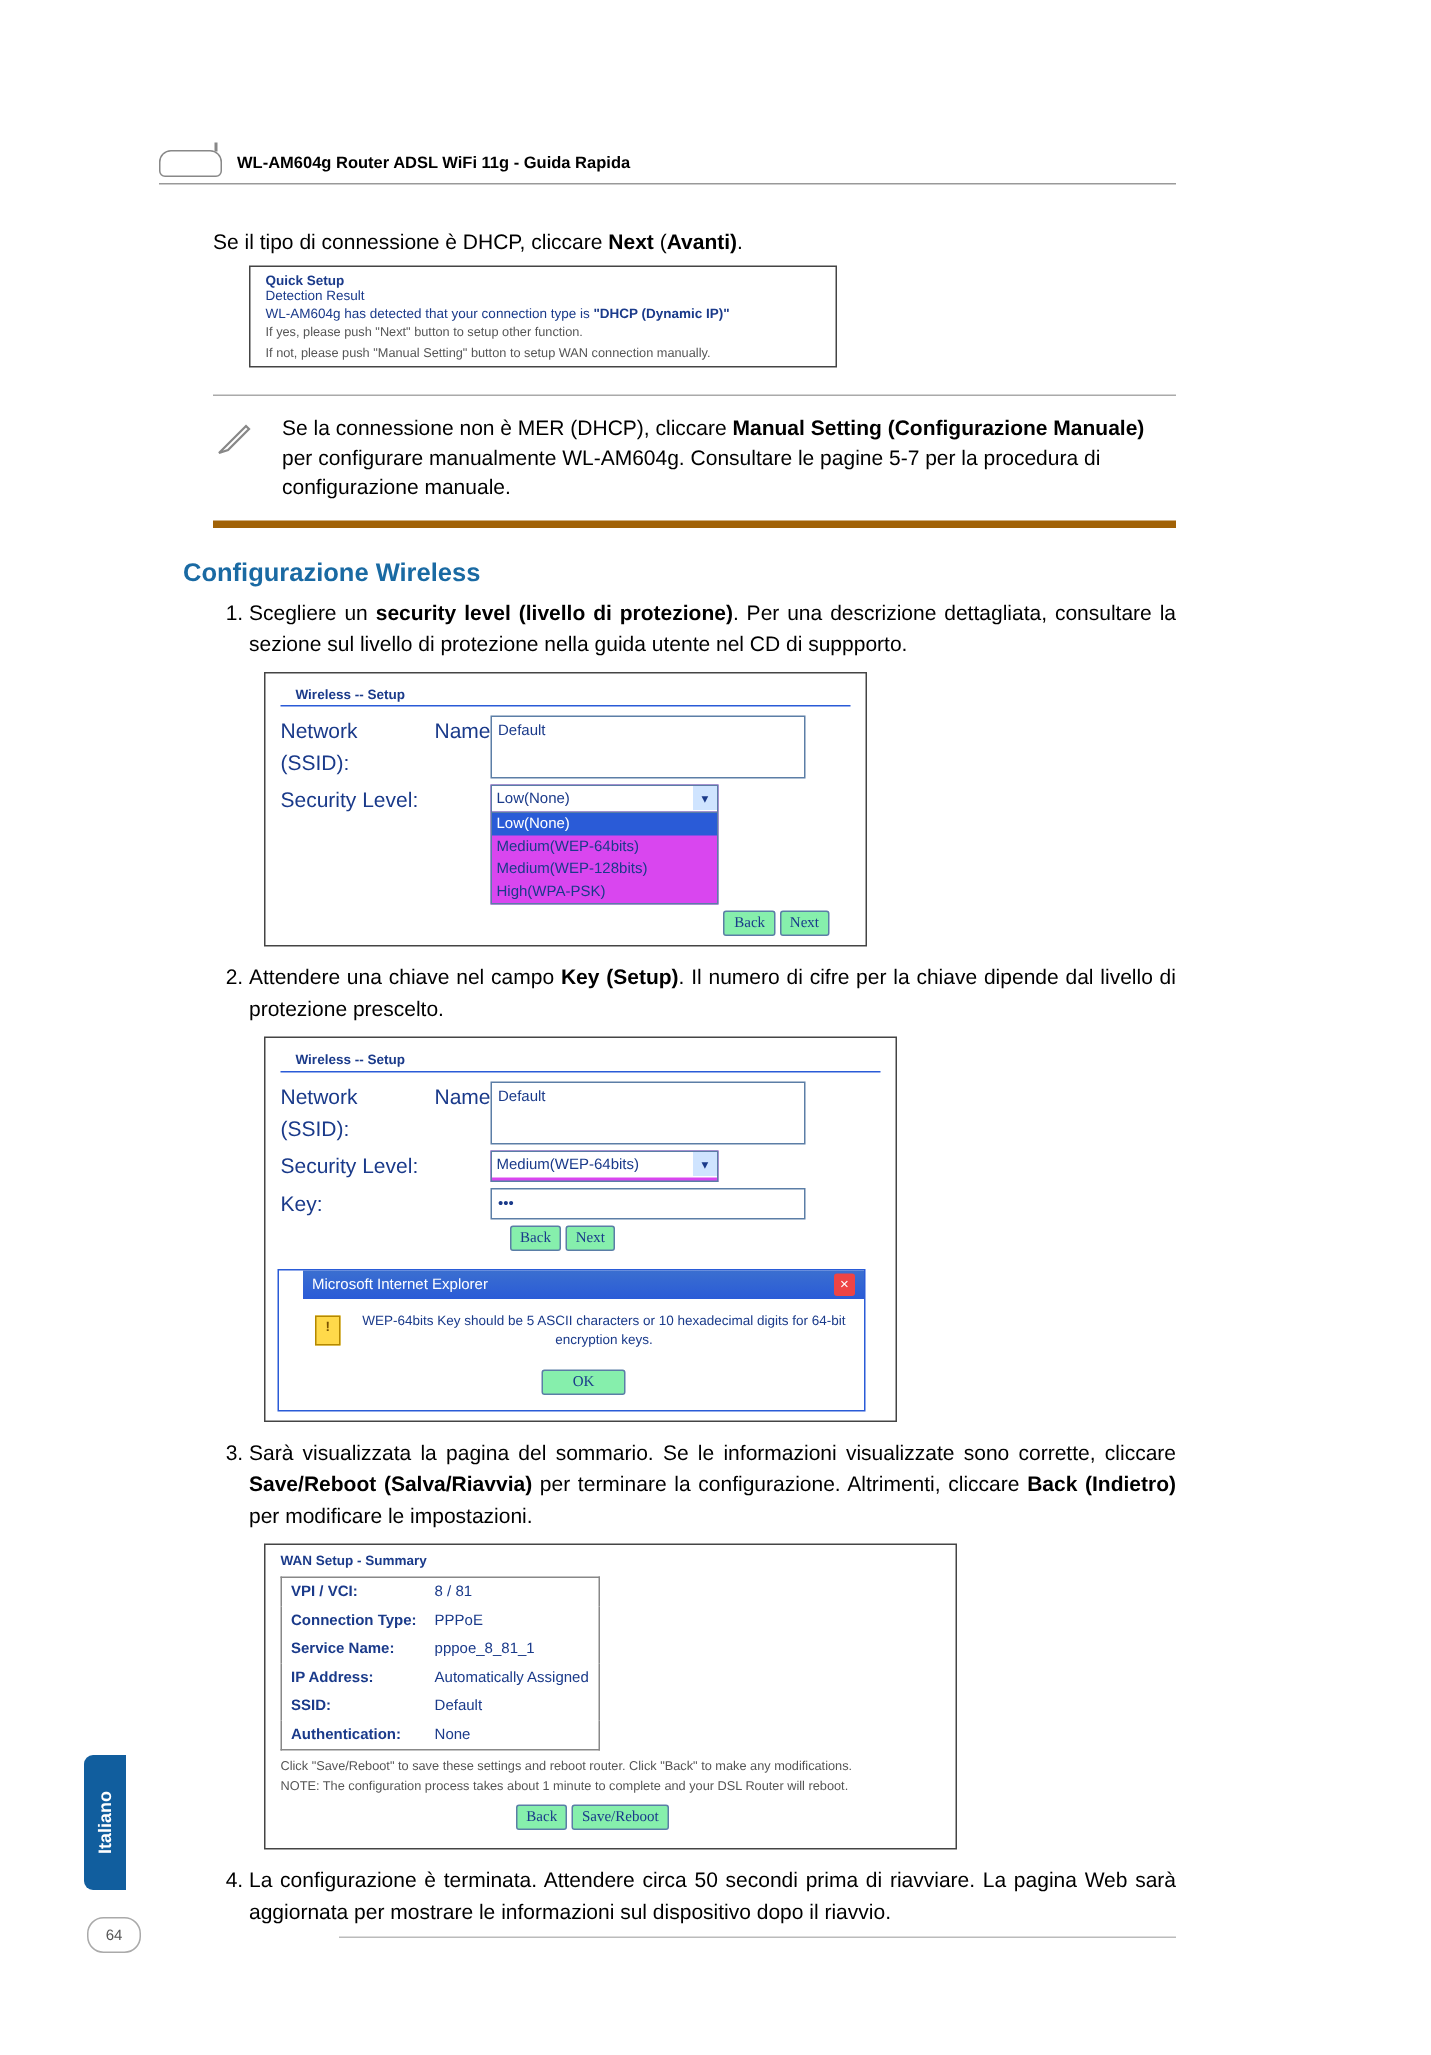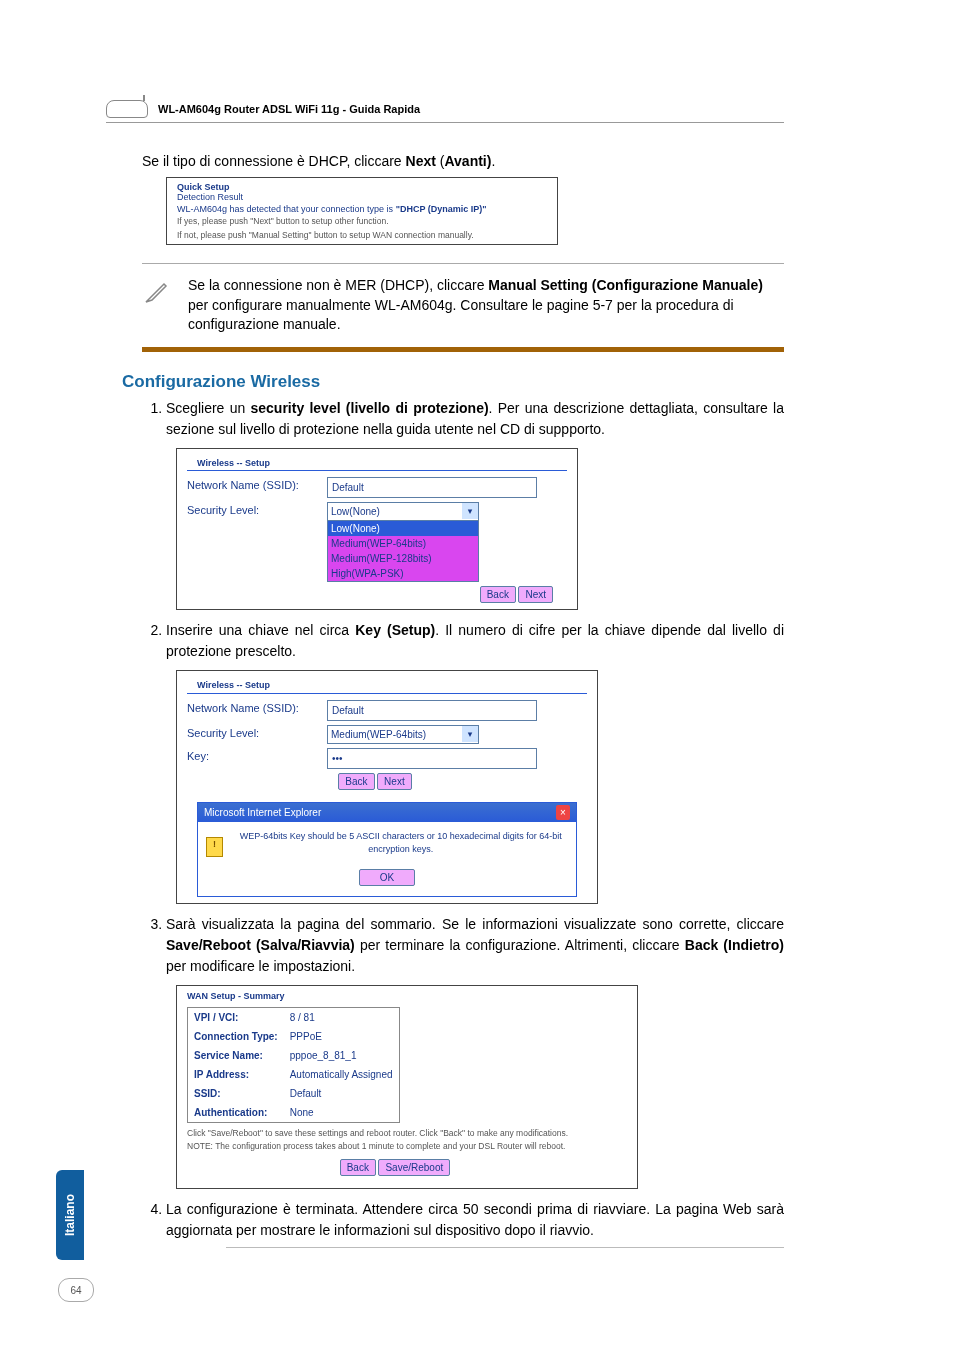--- a/index.html
+++ b/index.html
@@ -81,39 +81,39 @@
   margin: 0 0 0 36px;
   padding: 0 0 0 24px;
   font-size: 14px;
   line-height: 1.5;
 }
 ol.steps > li { margin-bottom: 10px; text-align: justify; }
 .shot-wireless1 {
   width: 400px;
 }
 .sw-row { display:flex; padding:2px 10px; }
-.sw-lbl { width:140px; color:#1a3a8a; font-size:11px; }
+.sw-lbl { width:140px; color:#1a3a8a; font-size:14px; }
 .sw-input { border:1px solid #5c7ea6; font-size:10px; padding:2px 4px; width:200px; background:#fff; }
 .dd-open {
   border:1px solid #5a7ea6; width:150px; background:#d946ef; font-size:10px;
   position:relative;
 }
 .dd-sel { padding:1px 3px; background:#fff; }
 .dd-caret { position:absolute; right:0; top:0; width:16px; height:16px; background:#cfe4ff; text-align:center; font-size:9px; line-height:16px; }
 .dd-list { border-top:1px solid #5a7ea6; }
 .dd-list div { padding:0 3px; }
 .dd-hilite { background:#2a5bd7; color:#fff; }
 .btnpair { text-align:right; padding:2px 24px 6px 0;}
-.btn-xp { display:inline-block; border:1px solid #5a7ea6; background:#f0abfc; padding:0 6px; font-size:10px; border-radius:2px;}
+.btn-xp { display:inline-block; border:1px solid #5a7ea6; background:#86efac; padding:0 6px; font-size:10px; border-radius:2px;font-family:Liberation Serif, serif;}
 .dlg {
-  margin:6px 20px 6px 20px; border:1px solid #2a5bd7;
+  margin:6px 20px 6px 8px; border:1px solid #2a5bd7;padding-left:16px;
 }
 .dlg-hdr { background:linear-gradient(#3b6fd0,#2a5bd7); color:#fff; font-size:10px; padding:2px 6px; display:flex; justify-content:space-between;}
 .dlg-x { background:#e44; color:#fff; width:14px; text-align:center; border-radius:2px;}
-.dlg-body { padding:8px; font-size:9px; text-align:center; display:flex; align-items:flex-end; gap:10px;}
+.dlg-body { padding:8px; font-size:9px; text-align:center; display:flex; align-items:center; gap:10px;}
 .dlg-warn { width:18px;height:18px; background:#ffd94a; border:1px solid #b48800; position:relative;}
 .dlg-warn::after{content:'!';position:absolute;left:6px;top:0;font-weight:bold;color:#7a5200;}
 .dlg-ok { text-align:center; padding:4px 0 10px;}
 .shot-summary td { font-size:10px; padding:2px 6px; }
 .shot-summary .lbl { color:#1a3a8a; font-weight:bold; }
 .sidebar-tab {
   position:absolute; left:56px; bottom:110px;
   width:28px; height:90px;
   background:#115e9e; color:#fff; font-size:12px; font-weight:bold;
   writing-mode: vertical-rl; transform: rotate(180deg);
@@ -185,21 +185,21 @@
           </div>
         </div>
         <div class="btnpair">
           <span class="btn-xp">Back</span>
           <span class="btn-xp">Next</span>
         </div>
       </div>
     </li>
 
     <li>
-      <span>Inserire una chiave nel circa </span><b>Key (Setup)</b><span>. Il numero di cifre per la chiave dipende dal livello di protezione prescelto.</span>
+      <span>Attendere una chiave nel campo </span><b>Key (Setup)</b><span>. Il numero di cifre per la chiave dipende dal livello di protezione prescelto.</span>
       <div class="shot" style="width:420px;margin-left:10px;margin-top:8px;">
         <div class="t1" style="border-bottom:1px solid #2a5bd7;margin:4px 10px;">Wireless -- Setup</div>
         <div class="sw-row">
           <div class="sw-lbl">Network Name (SSID):</div>
           <div class="sw-input">Default</div>
         </div>
         <div class="sw-row">
           <div class="sw-lbl">Security Level:</div>
           <div class="dd-open" style="width:150px;">
             <div class="dd-sel">Medium(WEP-64bits)</div>

